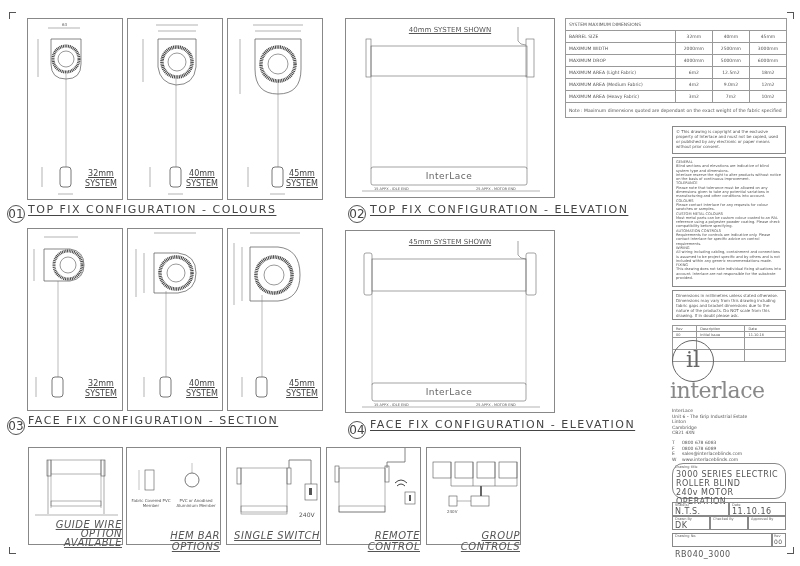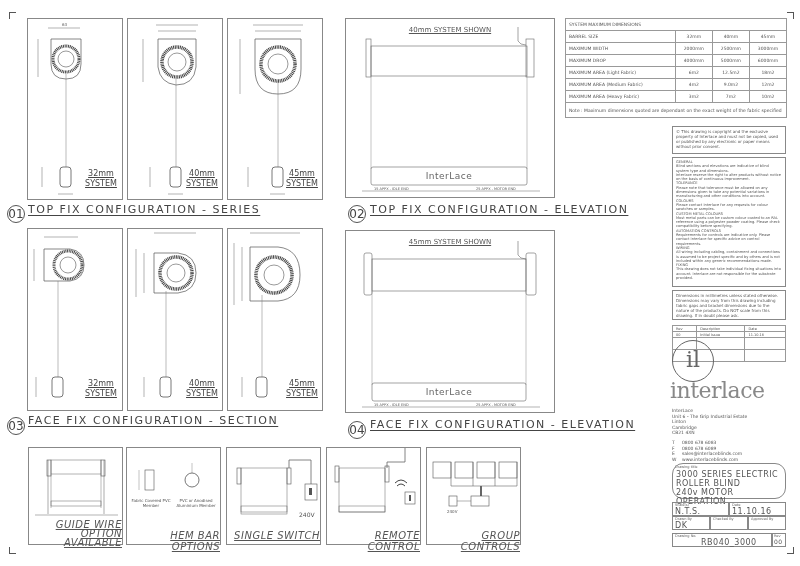--- a/index.html
+++ b/index.html
@@ -72,21 +72,21 @@
       <circle cx="50" cy="45" r="10" fill="none" stroke="#555" stroke-width="0.6"></circle>
       <line x1="12" y1="20" x2="12" y2="75" stroke="#666" stroke-width="0.5"></line>
       <line x1="50" y1="62" x2="50" y2="148" stroke="#777" stroke-width="0.5"></line>
       <rect x="44" y="148" width="11" height="20" rx="3" fill="none" stroke="#555" stroke-width="0.8"></rect>
       <line x1="20" y1="148" x2="20" y2="168" stroke="#666" stroke-width="0.5"></line>
       <line x1="42" y1="175" x2="57" y2="175" stroke="#666" stroke-width="0.5"></line>
     </svg>
     <div class="sys" style="left:56px;top:150px;width:36px;"><span>45mm</span><br><span>SYSTEM</span></div>
   </div>
   <div class="num" style="left:7px;top:205px;">01</div>
-  <div class="title" style="left:28px;top:203px;">TOP FIX CONFIGURATION - SERIES</div>
+  <div class="title" style="left:28px;top:203px;">TOP FIX CONFIGURATION - COLOURS</div>
 </div>
 
 <div>
   <div class="box" style="left:345px;top:18px;width:210px;height:180px;">
     <div class="abs" style="left:0;width:100%;top:7px;text-align:center;font-size:7px;text-decoration:underline;color:#555;">40mm SYSTEM SHOWN</div>
     <svg width="210" height="180">
       <rect x="20" y="20" width="5" height="38" fill="none" stroke="#666" stroke-width="0.6"></rect>
       <rect x="180" y="20" width="8" height="38" fill="none" stroke="#666" stroke-width="0.6"></rect>
       <path d="M172,8 L172,22 Q174,26 180,26" fill="none" stroke="#666" stroke-width="0.6"></path>
       <rect x="25" y="27" width="156" height="30" fill="none" stroke="#666" stroke-width="0.6"></rect>
@@ -367,18 +367,18 @@
   <div class="val" style="left:2px;top:4px;">DK</div>
 </div>
 <div class="tb" style="left:710px;top:516px;width:38px;height:14px;">
   <div class="lbl" style="left:2px;top:0;">Checked By</div>
 </div>
 <div class="tb" style="left:748px;top:516px;width:38px;height:14px;">
   <div class="lbl" style="left:2px;top:0;">Approved By</div>
 </div>
 <div class="tb" style="left:672px;top:533px;width:100px;height:14px;">
   <div class="lbl" style="left:2px;top:0;">Drawing No.</div>
-  <div class="val" style="left:2px;top:4px;margin-left:26px;">RB040_3000</div>
+  <div class="val" style="left:2px;top:16px;">RB040_3000</div>
 </div>
 <div class="tb" style="left:772px;top:533px;width:14px;height:14px;">
   <div class="lbl" style="left:1px;top:0;">Rev</div>
   <div class="val" style="left:1px;top:4px;font-size:6px;">00</div>
 </div>
 
 </body></html>

